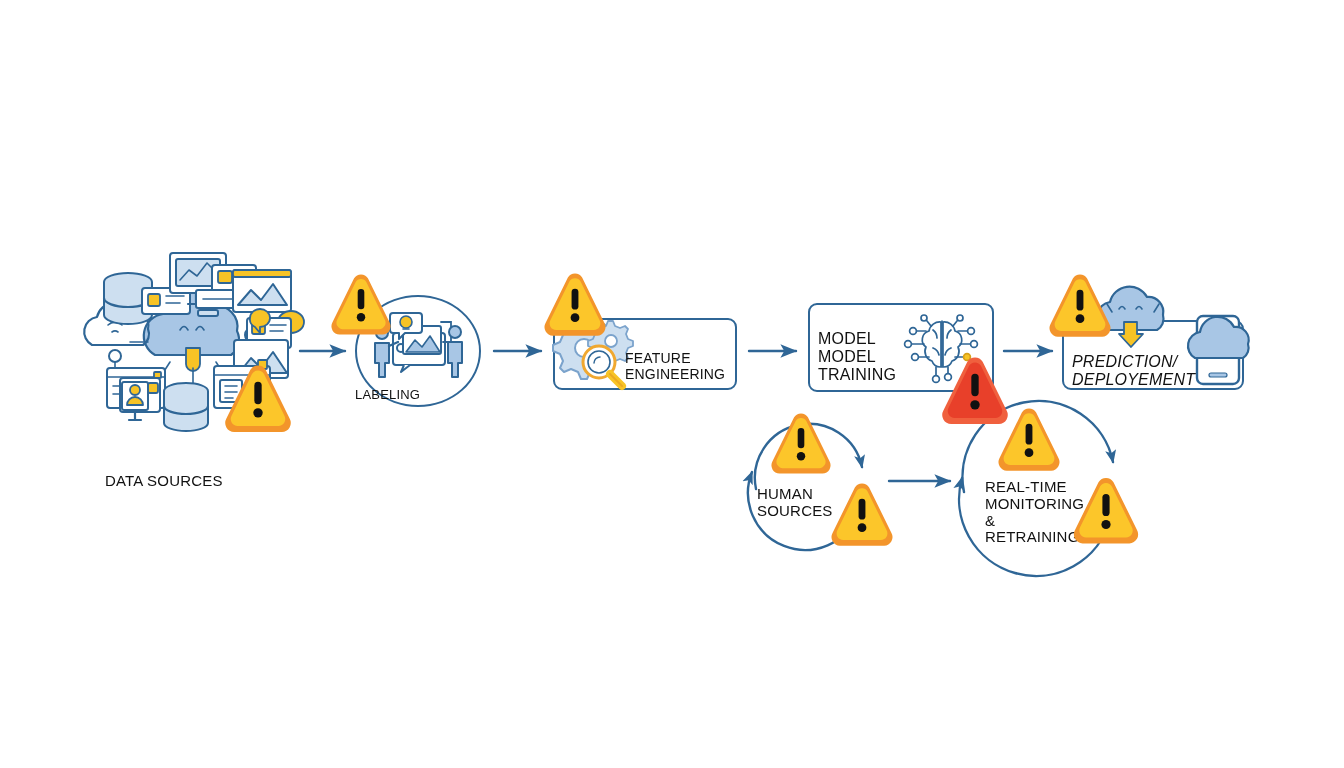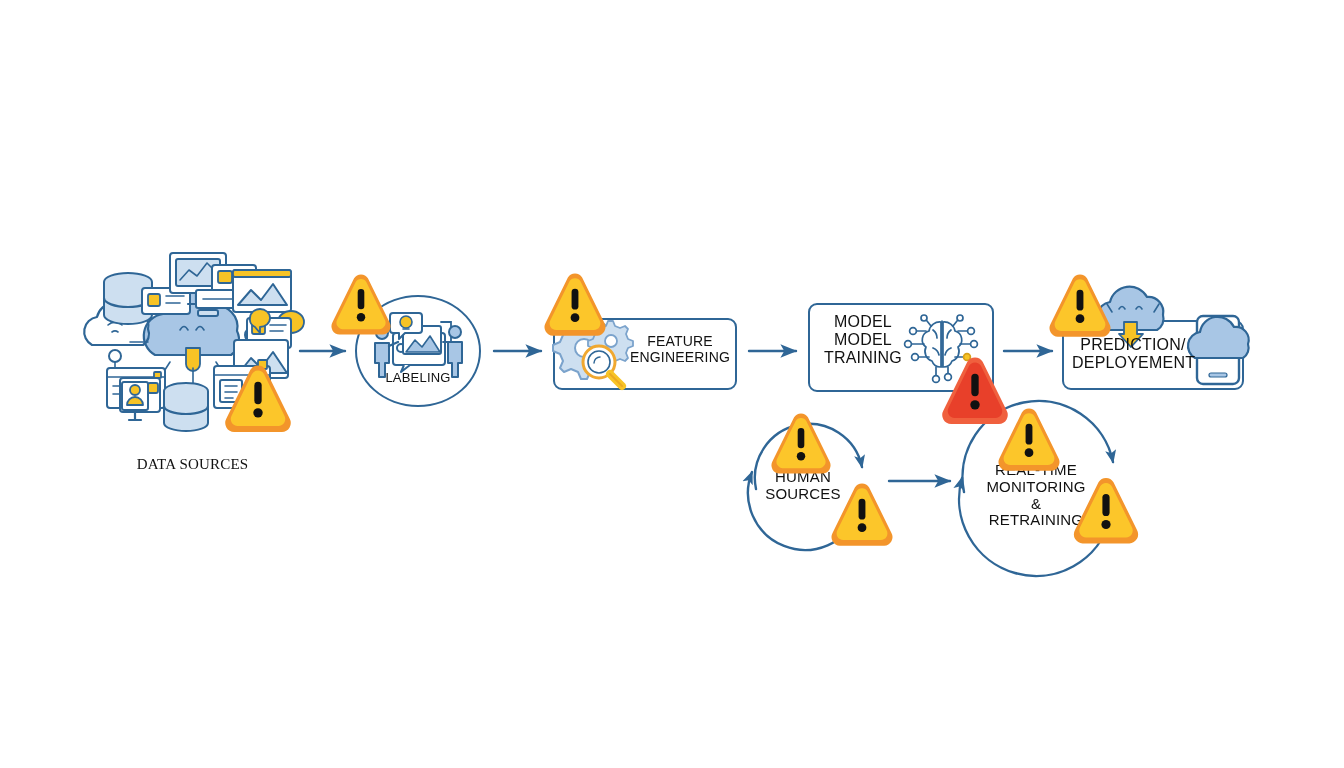--- a/index.html
+++ b/index.html
@@ -15,27 +15,27 @@
     overflow: hidden;
     font-family: "Liberation Sans", sans-serif;
   }
 
   
   .node-label {
     position: absolute;
     color: #111111;
     font-family: "Liberation Sans", sans-serif;
     font-weight: 400;
-    text-align: center;
     line-height: 1.12;
     letter-spacing: .2px;
     white-space: pre-line;
     pointer-events: none;
-  }
-  .lbl-datasources { font-size: 15px; font-family: Liberation Serif, serif; }
+    margin-top: 17px;
+  }
+  .lbl-datasources { font-size: 15px; }
   .lbl-labeling    { font-size: 13px; }
   .lbl-feature     { font-size: 14px; }
   .lbl-model       { font-size: 16px; }
   .lbl-predict     { font-size: 16px; }
   .lbl-human       { font-size: 15px; }
   .lbl-monitor     { font-size: 15px; }
 
   
   .stage-box {
     position: absolute;
@@ -271,21 +271,21 @@
       <path d="M1112,312 l-5,-8 M1154,312 l5,-8" fill="none" stroke="#2f6696" stroke-width="1.6" stroke-linecap="round"></path>
     </g>
     <g>
       <rect x="1197" y="316" width="42" height="68" rx="6" fill="#ffffff" stroke="#2f6696" stroke-width="2.4"></rect>
       <rect x="1210" y="322" width="16" height="3.5" rx="1.7" fill="#a8c6e5"></rect>
       <rect x="1209" y="373" width="18" height="4" rx="2" fill="#a8c6e5" stroke="#2f6696" stroke-width="1.2"></rect>
       <path d="M1195,358 a14,14 0 0 1 5,-26 a18,18 0 0 1 34,-5 a13,13 0 0 1 14,17 a12,12 0 0 1 -5,14 z" fill="#a8c6e5" stroke="#2f6696" stroke-width="2.2" stroke-linejoin="round"></path>
     </g>
   </svg>
 
-  <div class="node-label lbl-predict" style="left:1072px; top:336px; width:122px;">PREDICTION/
+  <div class="node-label lbl-predict" style="left:1072px; top:336px; width:122px;font-style:italic;">PREDICTION/
 DEPLOYEMENT</div>
 
   <div class="node-label lbl-human" style="left:757px; top:469px; width:92px;">HUMAN
 SOURCES</div>
 
   <div class="node-label lbl-monitor" style="left:985px; top:462px; width:102px;">REAL-TIME
 MONITORING
 &amp; RETRAINING</div>
 
   <div class="node-label lbl-datasources" style="left:105px; top:456px; width:175px;">DATA SOURCES</div>

